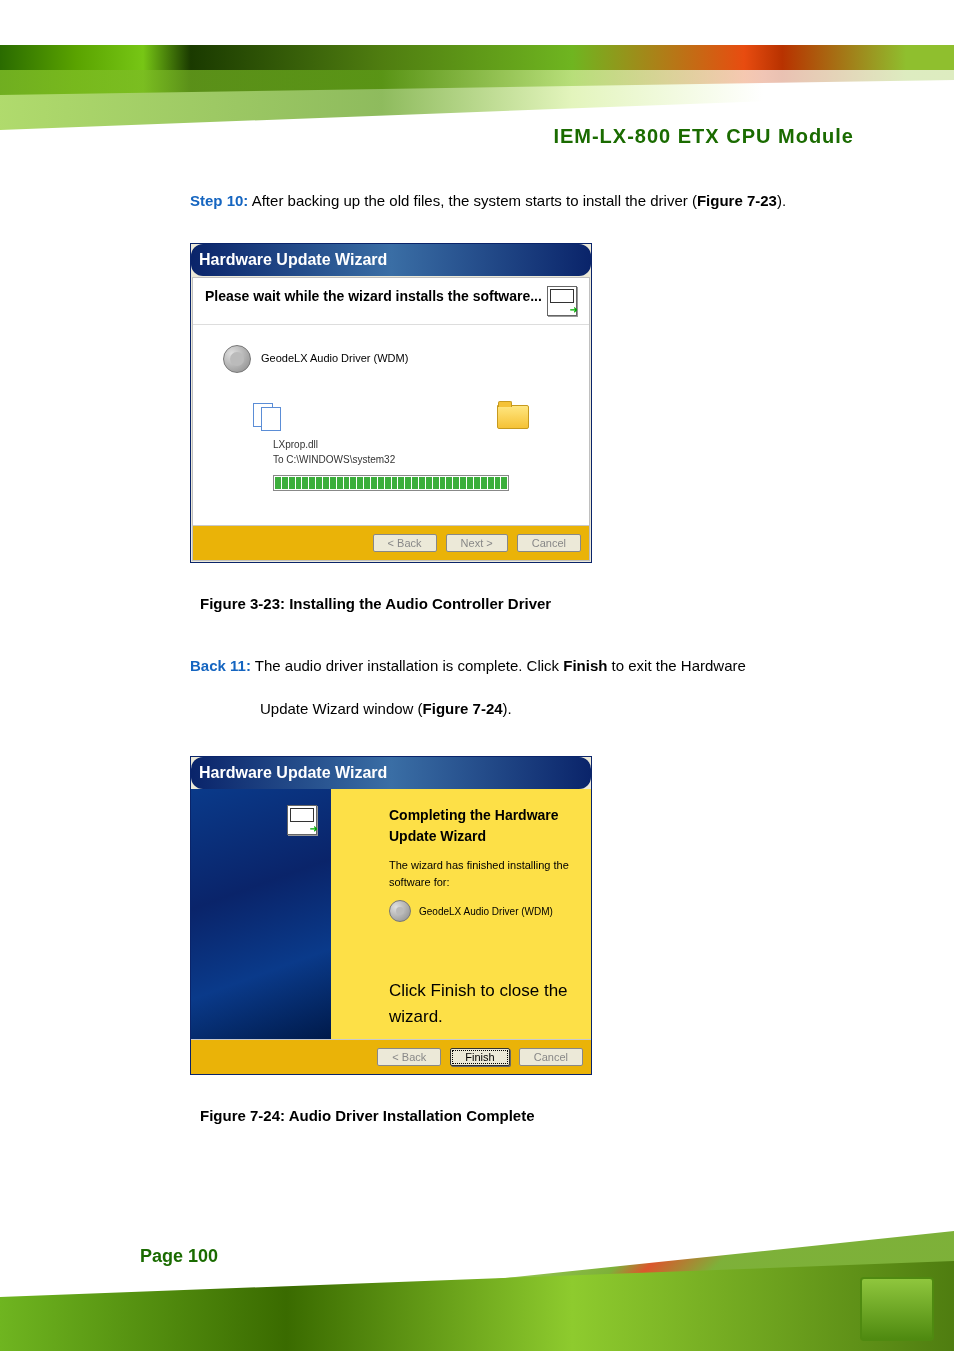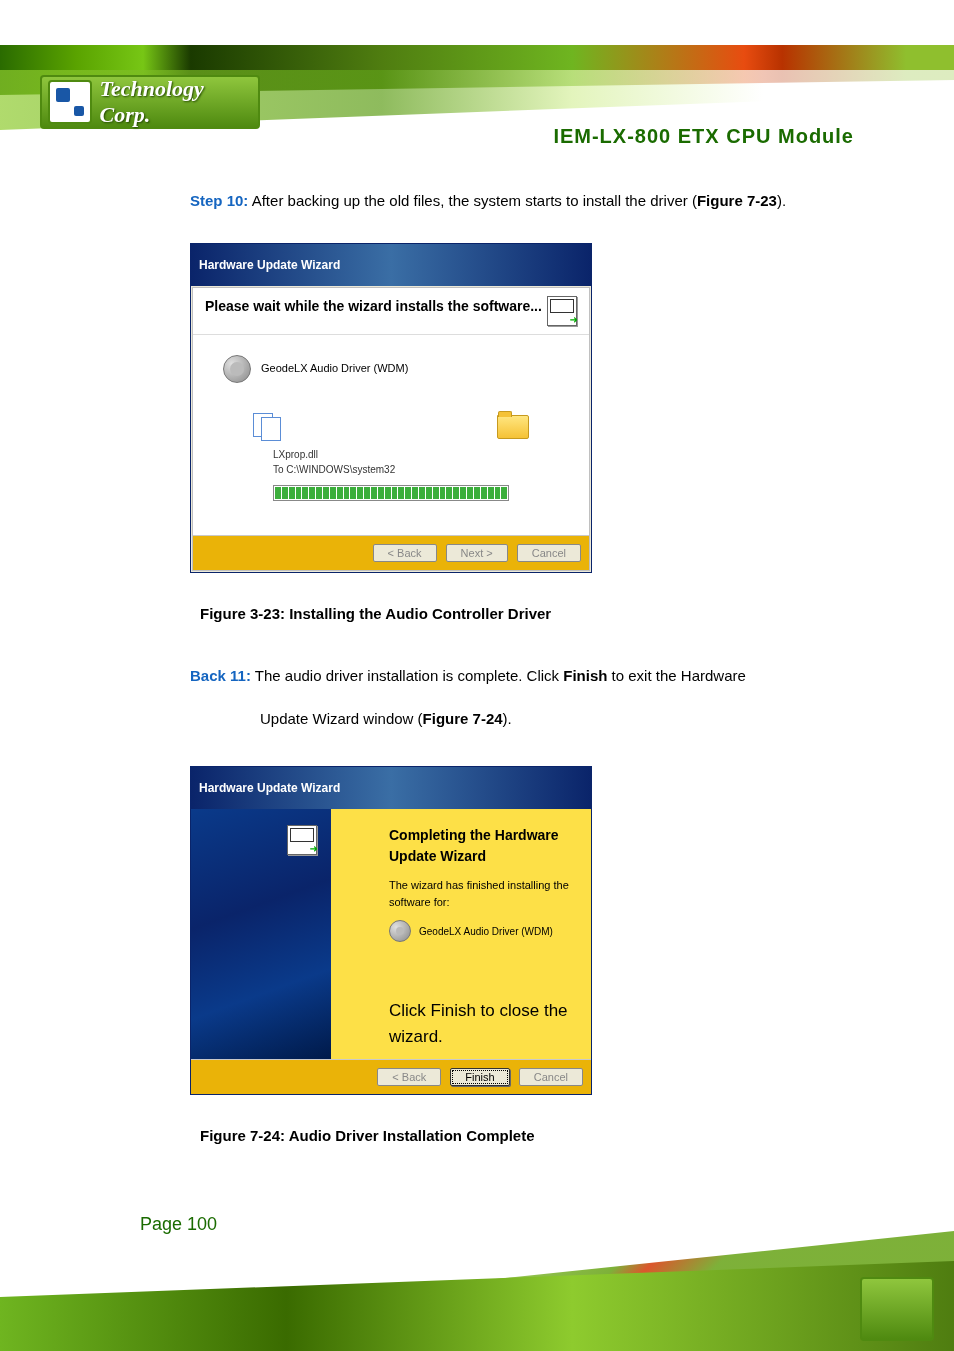--- a/index.html
+++ b/index.html
@@ -115,22 +115,23 @@
     border: 1px solid #0a246a;
     margin: 30px 0 10px 0;
     font-family: Tahoma, sans-serif;
     font-size: 11px;
     background: #ece9d8;
   }
   .dialog-title {
     background: linear-gradient(90deg, #0a246a 0%, #3a6ea5 50%, #0a246a 100%);
     color: #fff;
     font-weight: bold;
-    font-size: 12px;
-    padding: 12px 8px;
+    font-size: 16px;
+    padding: 4px 8px;
+    border-radius: 12px;
   }
   .dialog-body {
     background: #fefefe;
     border: 1px solid #c0c0c0;
     margin: 1px;
   }
   .dialog-head {
     padding: 8px 12px;
     display: flex;
     justify-content: space-between;
@@ -321,38 +322,34 @@
     position: absolute;
     right: 20px; bottom: 10px;
     width: 70px; height: 60px;
     background: linear-gradient(180deg,#8fc63d,#4f8a10);
     border: 2px solid #4f8a10;
     border-radius: 4px;
   }
   .page-num {
     position: absolute;
     left: 140px;
-    bottom: 116px;
+    bottom: 84px;
     color: #1a6b00;
-    font-weight: normal;
+    font-weight: bold;
     font-size: 18px;
   }
 </style>
 </head>
 <body>
 
 <div class="page">
 
   <div class="header-banner">
     <div class="header-stripe"></div>
     <div class="header-stripe2"></div>
-    <div class="logo-badge">
-      <div class="logo-square"></div>
-      <span>Technology Corp.</span>
-    </div>
     <div class="doc-title">IEM-LX-800  ETX  CPU  Module</div>
   </div>
 
   <div class="content">
 
     <div class="step-block">
       <span class="step-label">Step 10:</span><span> After backing up the old files, the system starts to install the driver (</span><span class="bold">Figure 7-23</span><span>).</span>
     </div>
 
     <div class="dialog">

